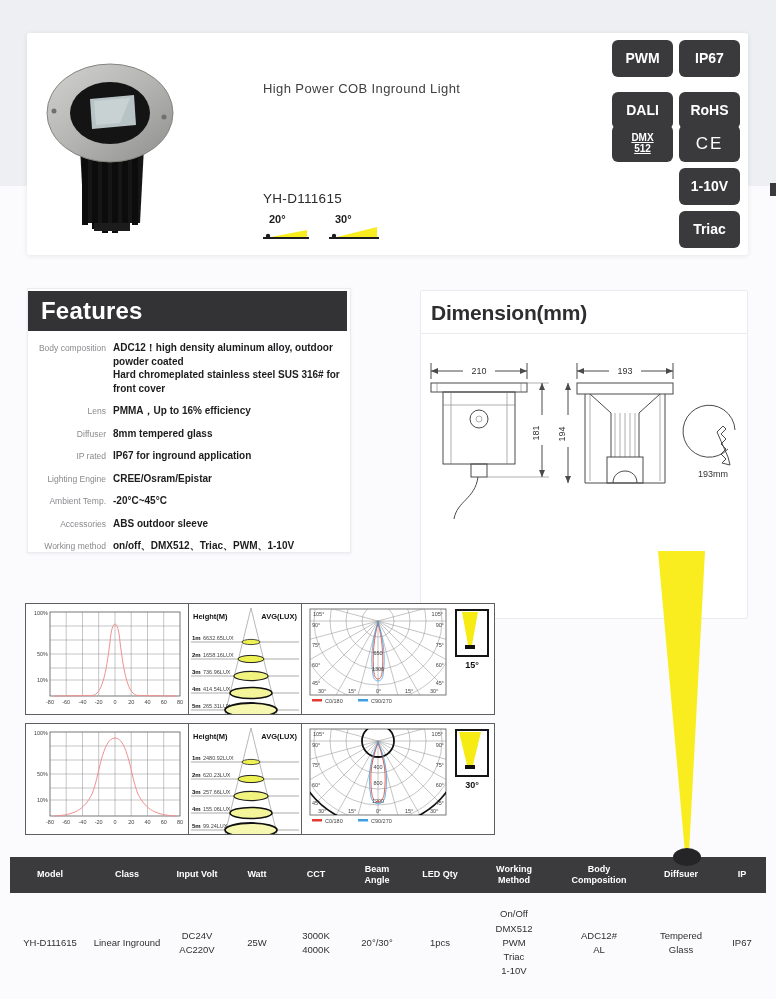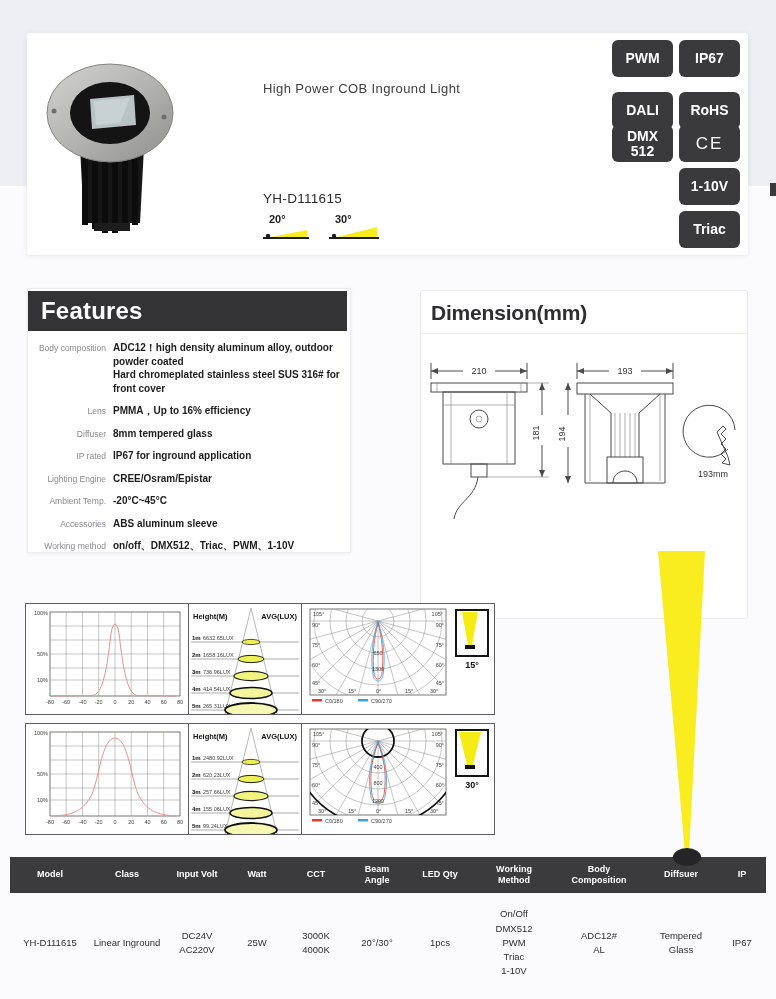--- a/index.html
+++ b/index.html
@@ -14,21 +14,21 @@
   .product-photo{position:absolute;left:15px;top:22px;}
   .hdr-title{position:absolute;left:236px;top:48px;font-size:13px;color:#3f3f41;letter-spacing:.4px;}
   .hdr-model{position:absolute;left:236px;top:158px;font-size:13.5px;color:#2b2b2d;letter-spacing:.3px;}
   .beam-opts{position:absolute;left:236px;top:180px;display:flex;gap:18px;}
   .beam-opt{width:48px;}
   .beam-opt .blabel{font-size:11px;font-weight:bold;color:#1d1d1f;margin-left:6px;}
   .badge-grid{position:absolute;right:8px;top:7px;}
   .badge{position:absolute;width:61px;height:37px;background:#3a3a3c;border-radius:6px;color:#fff;
     display:flex;align-items:center;justify-content:center;font-size:14px;font-weight:600;
     text-align:center;white-space:pre-line;line-height:1.05;}
-  .badge.small{font-size:14px;}
+  .badge.small{font-size:10px;text-decoration:underline;}
   .badge.ce{font-size:17px;letter-spacing:2px;font-weight:400;}
   .bc1{left:0;} .bc2{left:67px;}
   .br1{top:0;} .br2{top:43px;margin-top:9px;} .br3{top:85px;} .br4{top:128px;} .br5{top:171px;}
 
   
   .features-panel{position:absolute;left:27px;top:288px;width:324px;height:265px;background:#fff;
     border:1px solid #ececf0;box-shadow:0 1px 3px rgba(0,0,0,.06);box-sizing:border-box;}
   .features-bar{position:absolute;left:0;top:2px;width:319px;height:40px;background:#333335;color:#fff;
     font-size:24px;font-weight:bold;line-height:40px;padding-left:13px;box-sizing:border-box;letter-spacing:.2px;}
   .features-rows{position:absolute;left:0;top:52px;width:100%;}
@@ -170,21 +170,21 @@
       <div class="frow">
         <div class="flabel">Lighting Engine</div>
         <div class="fvalue">CREE/Osram/Epistar</div>
       </div>
       <div class="frow">
         <div class="flabel">Ambient Temp.</div>
         <div class="fvalue">-20°C~45°C</div>
       </div>
       <div class="frow">
         <div class="flabel">Accessories</div>
-        <div class="fvalue">ABS aluminum sleeve</div>
+        <div class="fvalue">ABS outdoor sleeve</div>
       </div>
       <div class="frow">
         <div class="flabel">Working method</div>
         <div class="fvalue">on/off、DMX512、Triac、PWM、1-10V</div>
       </div>
     </div>
   </div>
 
   <div class="dim-card">
     <div class="dim-title">Dimension(mm)</div>

